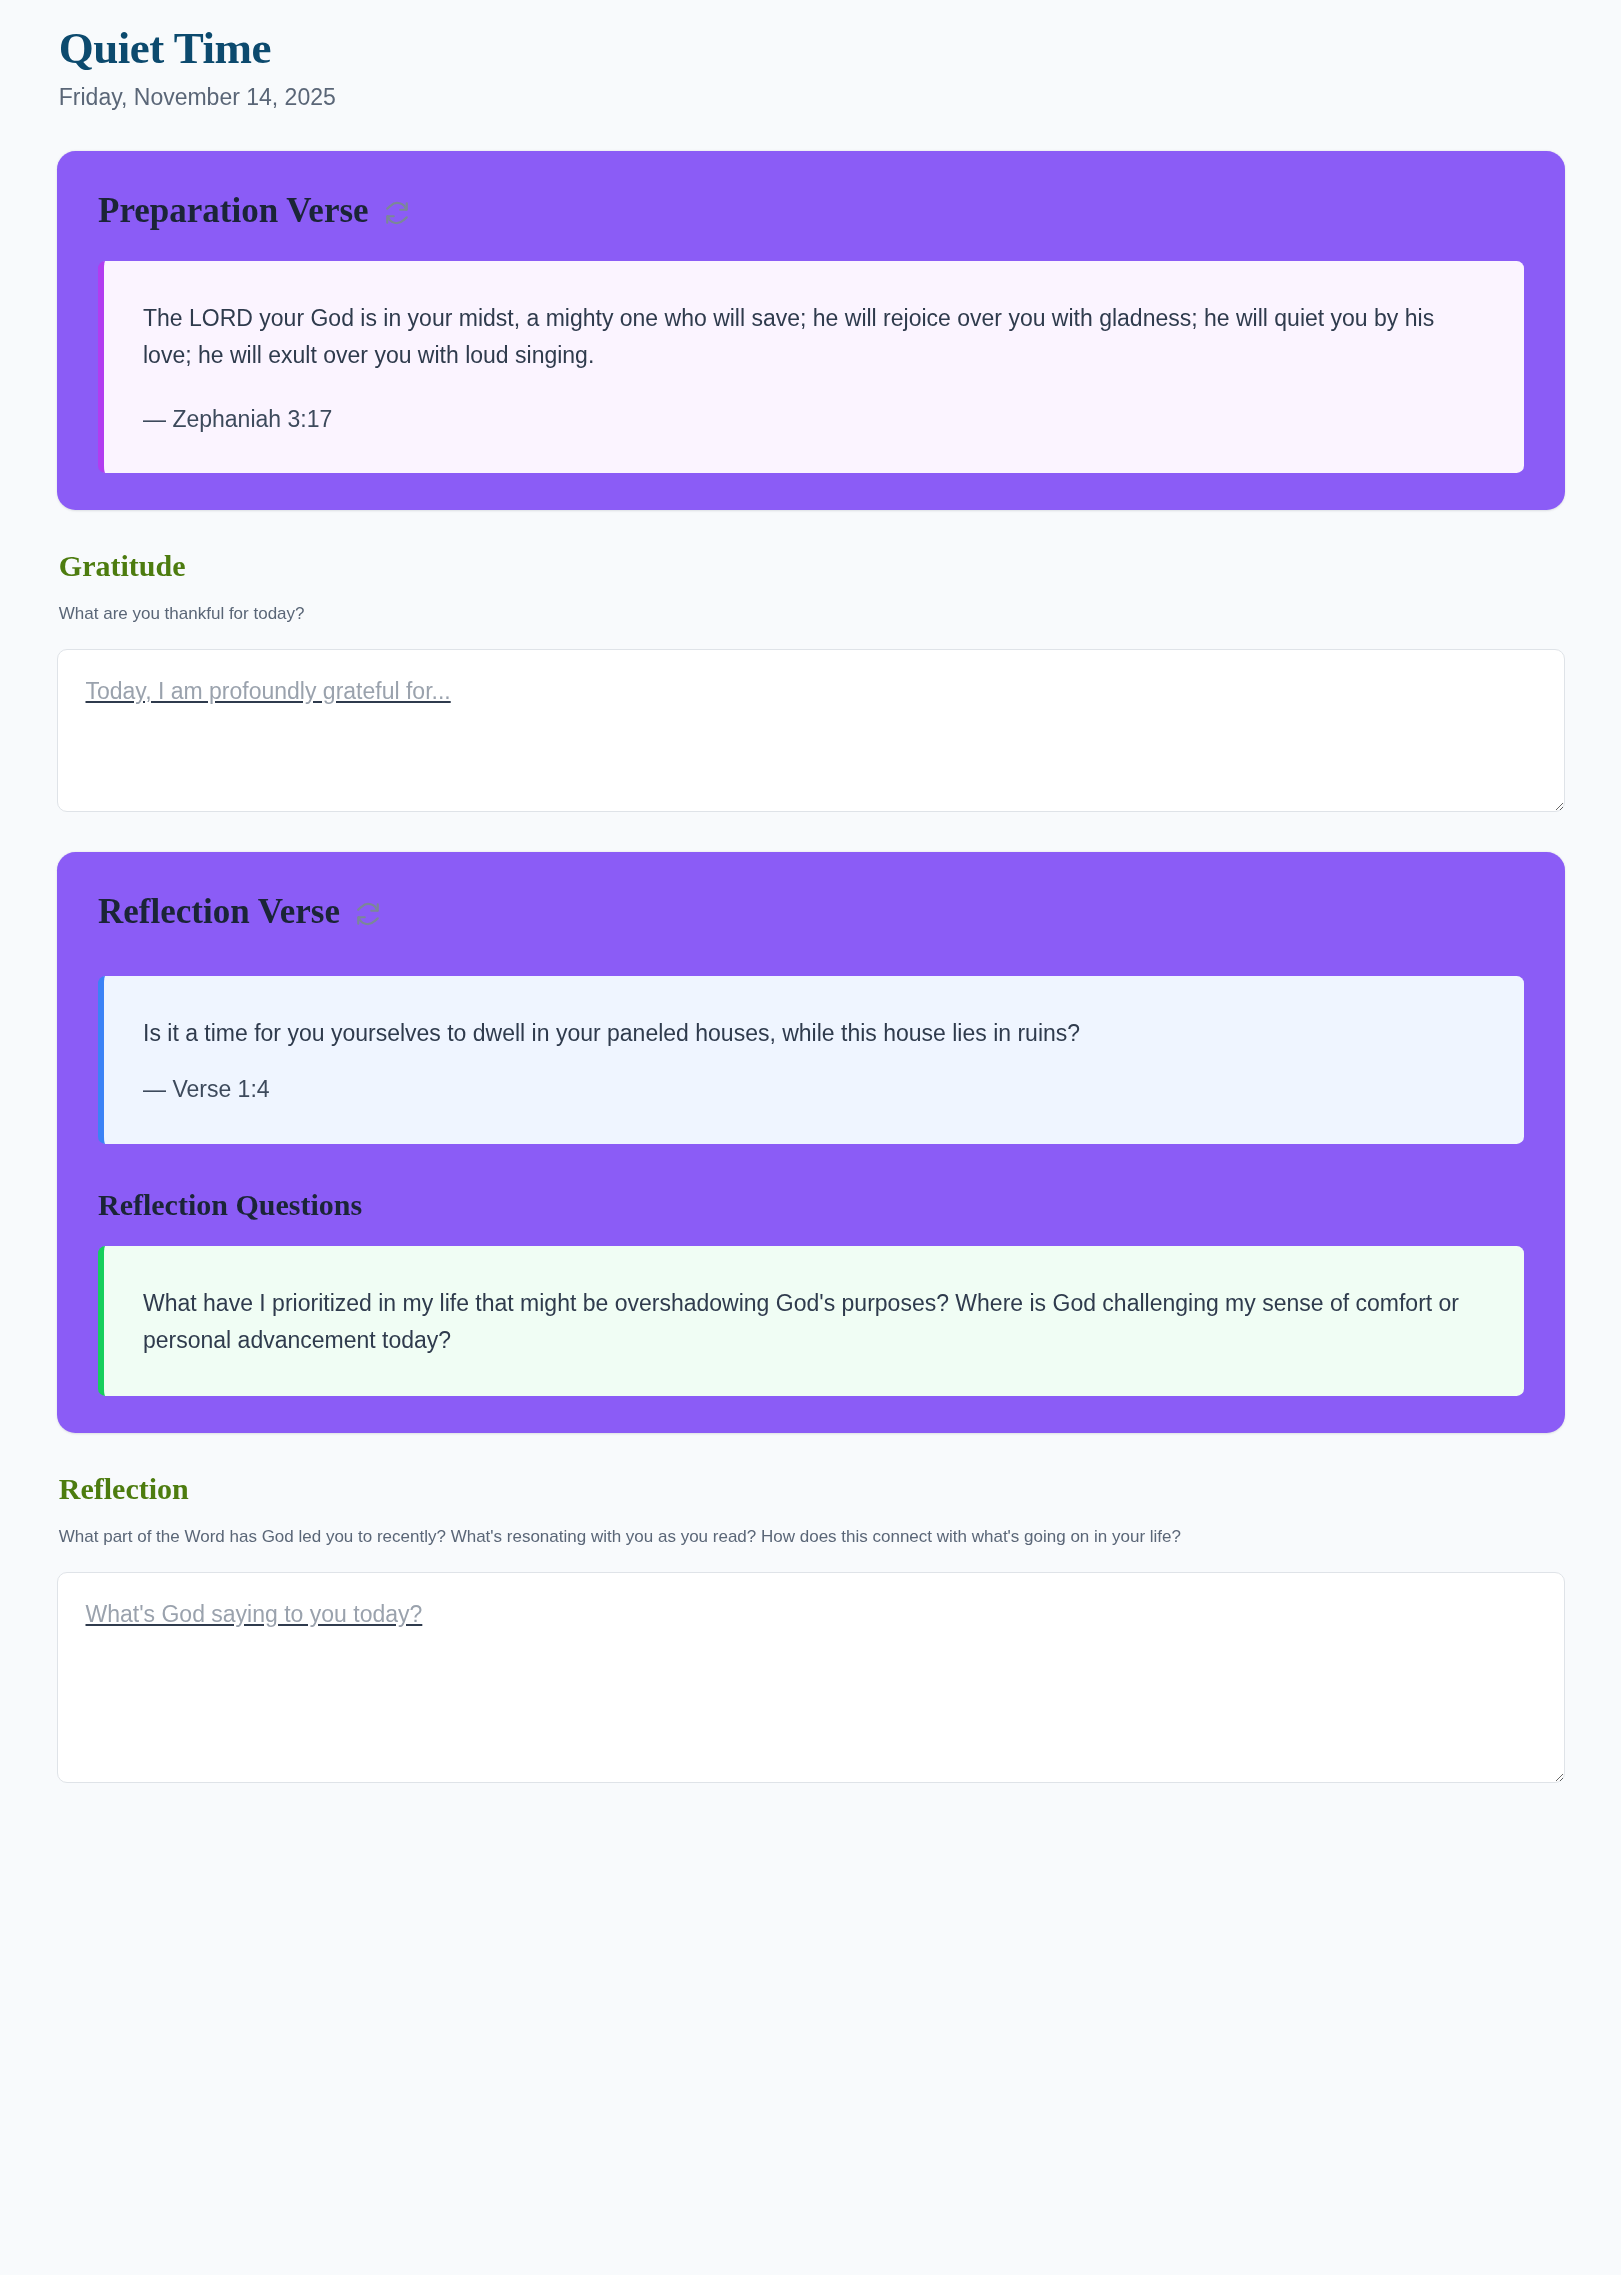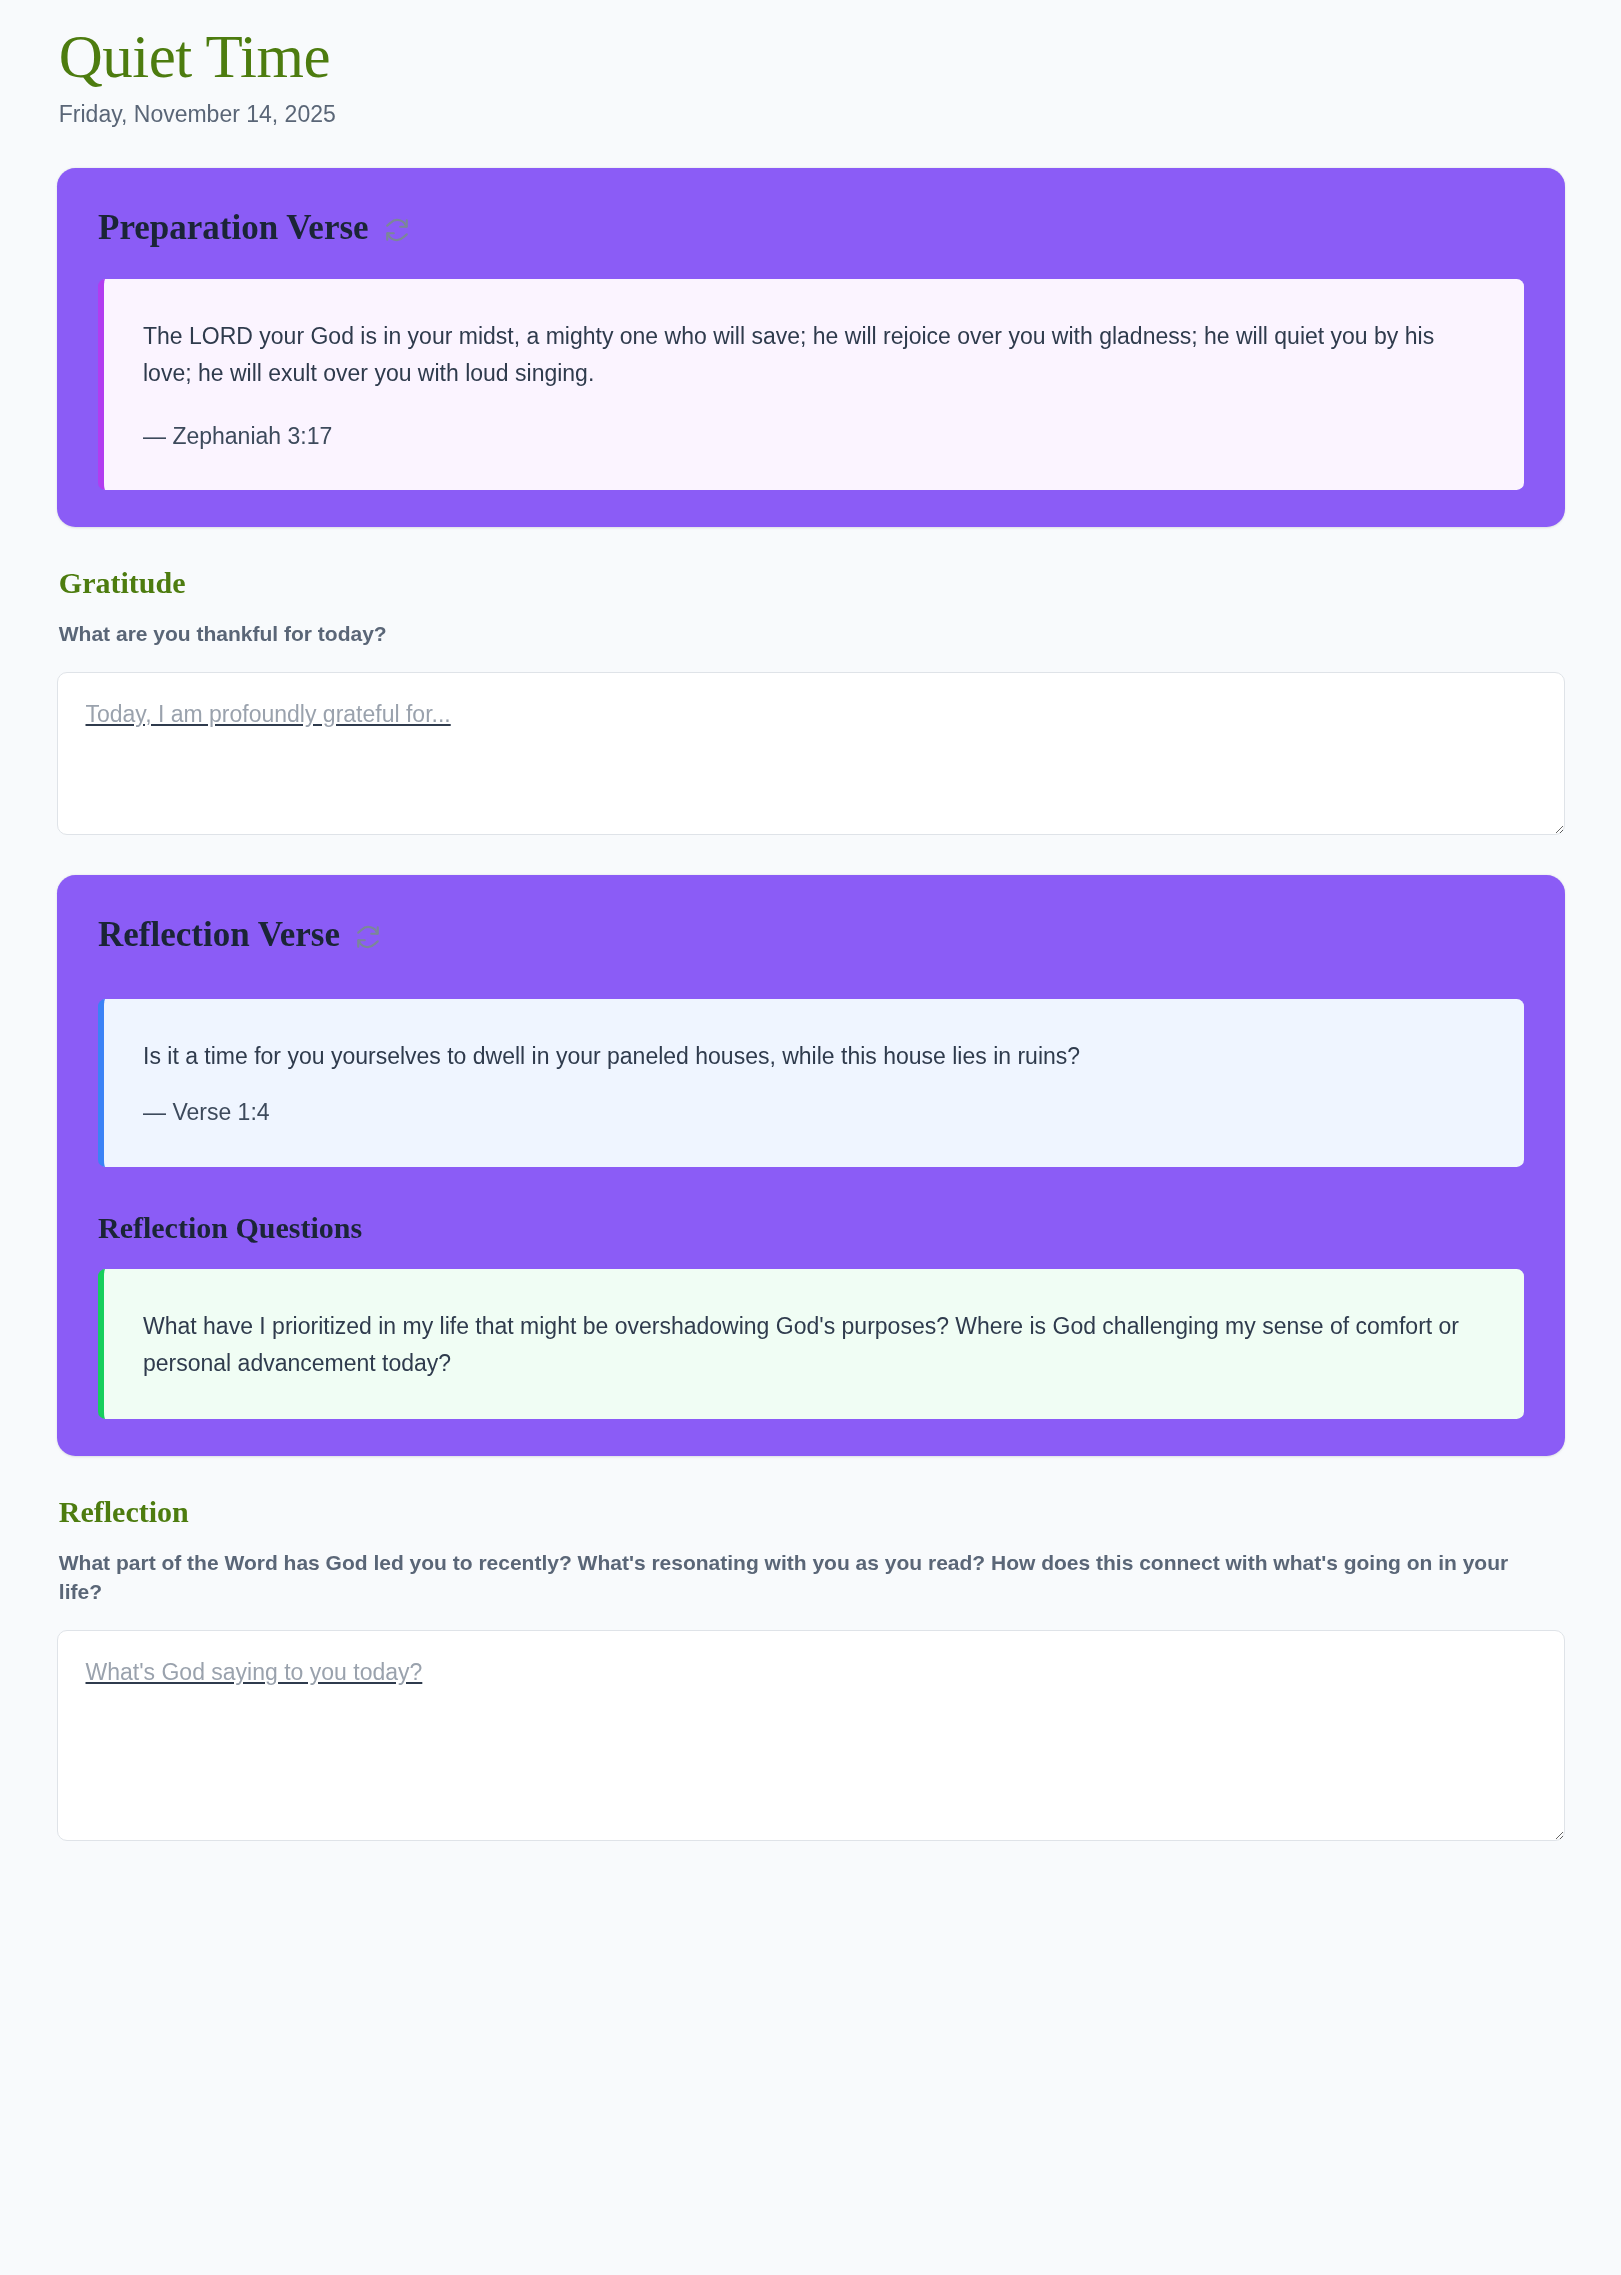--- a/index.html
+++ b/index.html
@@ -13,24 +13,24 @@
     -webkit-font-smoothing: antialiased;
   }
   .page {
     width: 1622px;
     padding: 24px 57px 0 57px;
   }
 
   
   .page-title {
     font-family: "Liberation Serif", serif;
-    font-weight: 400;
-    font-size: 61px;
+    font-weight: 700;
+    font-size: 45px;
     line-height: 1.08;
-    color: #4d7c0f;
+    color: #0c4a6e;
     margin: 0 0 11px 1.8px;
     letter-spacing: -0.5px;
   }
   .page-date {
     font-size: 23px;
     color: #5a6677;
     margin: 0 0 40px 1.8px;
     line-height: 1.2;
   }
 
@@ -104,26 +104,25 @@
   .form-section { margin-bottom: 40px; }
   .section-title {
     font-family: "Liberation Serif", serif;
     font-weight: 700;
     font-size: 30px;
     color: #4d7c0f;
     margin: 0 0 18.4px 1.8px;
     line-height: 1.15;
   }
   .section-desc {
-    font-size: 21px;
+    font-size: 17px;
     line-height: 1.42;
     color: #5a6677;
     margin: 0 0 23px 1.8px;
     max-width: 1488px;
-    font-weight: bold;
   }
   .journal-area {
     display: block;
     width: 100%;
     min-height: 163px;
     background: #ffffff;
     border: 0.9px solid #dfe3e8;
     border-radius: 10px;
     padding: 25px 27.5px;
     font-family: "Liberation Sans", sans-serif;

